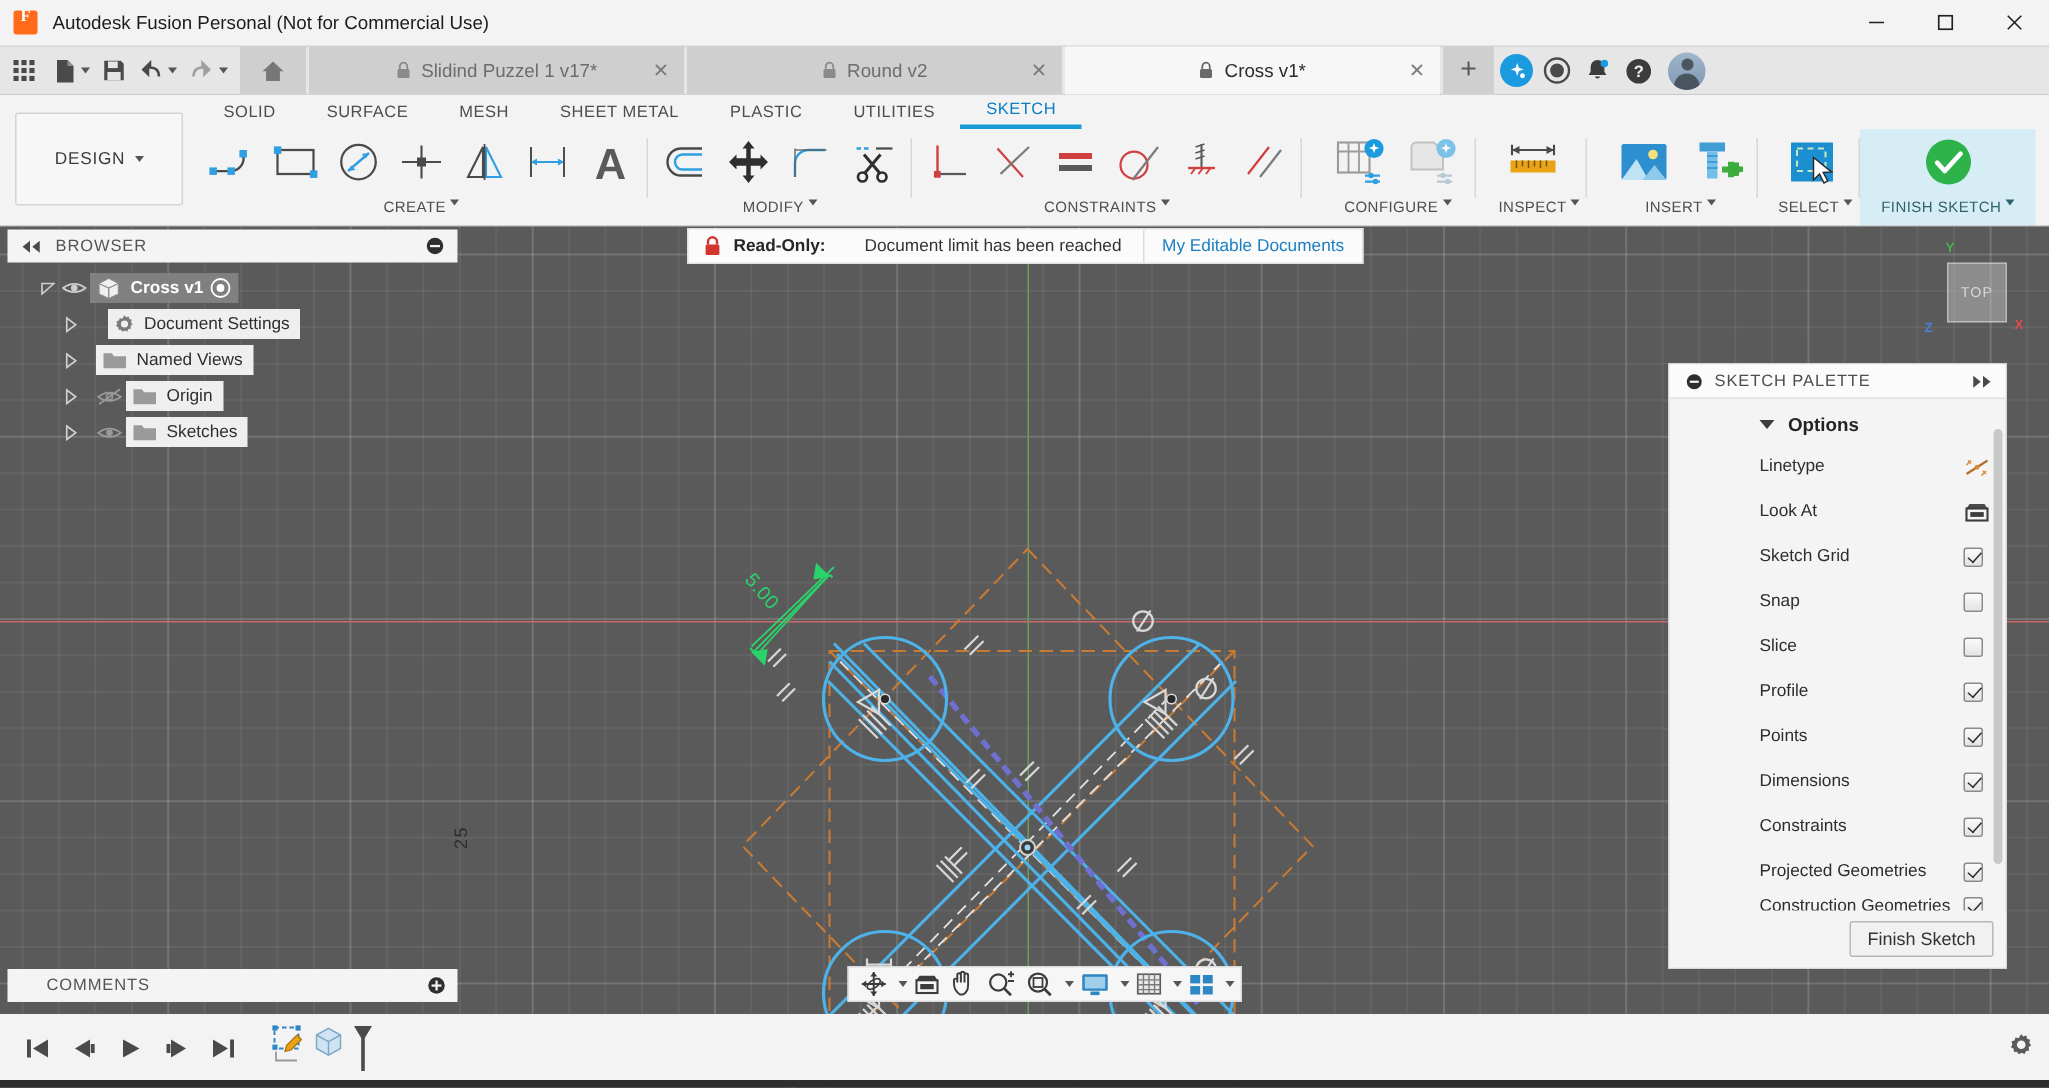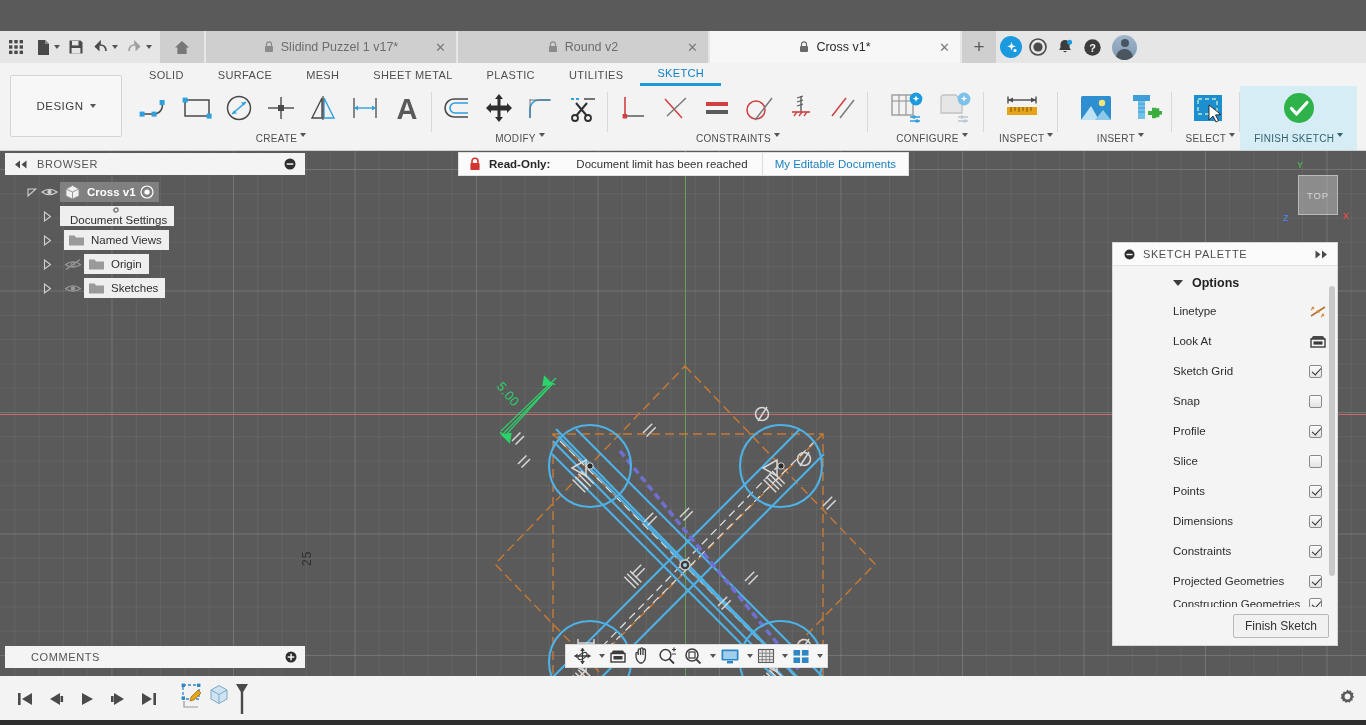--- a/index.html
+++ b/index.html
@@ -305,20 +305,42 @@
   .gear-br {
     position: absolute; right: 10px; top: 688px; display: flex; color: #555;
   }
   svg { display: block; }
 </style>
 </head>
 <body>
 
 <div id="app">
 
+  <div class="titlebar">
+    <div class="app-logo"></div>
+    <div class="app-title">Autodesk Fusion Personal (Not for Commercial Use)</div>
+    <div class="winctl">
+      <div class="winbtn">
+        <svg width="12" height="12" viewBox="0 0 12 12">
+            <line x1="1" y1="6" x2="11" y2="6" stroke="#202020" stroke-width="1.1"></line>
+          </svg>
+      </div>
+      <div class="winbtn">
+        <svg width="12" height="12" viewBox="0 0 12 12">
+            <rect x="1.5" y="1.5" width="9" height="9" fill="none" stroke="#202020" stroke-width="1.1"></rect>
+          </svg>
+      </div>
+      <div class="winbtn">
+        <svg width="12" height="12" viewBox="0 0 12 12">
+            <line x1="1.5" y1="1.5" x2="10.5" y2="10.5" stroke="#202020" stroke-width="1.1"></line>
+            <line x1="10.5" y1="1.5" x2="1.5" y2="10.5" stroke="#202020" stroke-width="1.1"></line>
+          </svg>
+      </div>
+    </div>
+  </div>
 
   <div class="qat">
     <div class="qat-ico grid9">
       <svg width="16" height="16" viewBox="0 0 16 16">
         <g fill="#4a4a4a">
           <rect x="1" y="1" width="3.4" height="3.4"></rect>
             <rect x="6.3" y="1" width="3.4" height="3.4"></rect>
             <rect x="11.6" y="1" width="3.4" height="3.4"></rect>
           <rect x="1" y="6.3" width="3.4" height="3.4"></rect>
             <rect x="6.3" y="6.3" width="3.4" height="3.4"></rect>
@@ -981,21 +1003,21 @@
           </svg>
       </span>
     </div>
 
     <div class="tnode" style="padding-left:37px;">
       <span class="tarrow">
         <svg width="9" height="11" viewBox="0 0 9 11">
             <path d="M1.5 1 L7.5 5.5 L1.5 10 Z" fill="none" stroke="#cfcfcf" stroke-width="1.1"></path>
           </svg>
       </span>
-      <span class="tchip" style="margin-left:4px;flex-direction:column;">
+      <span class="tchip" style="margin-left:16px;">
         <svg width="14" height="14" viewBox="0 0 14 14">
             <path d="M7 1.2 l1.1 1.3 1.7 -.5 .4 1.7 1.7 .5 -.6 1.7 1.1 1.4 -1.4 1.1 .3 1.7 -1.7 .3 -.8 1.6 -1.6 -.7 -1.5 .9 -1 -1.4 -1.7 .1 -.1 -1.7 -1.5 -.8 .8 -1.5 -.5 -1.7 1.6 -.5 .5 -1.6 1.7 .4z" fill="#7a7a7a"></path>
             <circle cx="7" cy="7" r="2.4" fill="#efefef"></circle>
           </svg>
         <span class="tlabel">Document Settings</span>
       </span>
     </div>
 
     <div class="tnode" style="padding-left:37px;">
       <span class="tarrow">
@@ -1119,30 +1141,30 @@
       </div>
 
       <div class="pal-row">
         <span class="pal-row-lbl">Snap</span>
         <span class="pal-ctl">
             <span class="cbx"></span>
           </span>
       </div>
 
       <div class="pal-row">
+        <span class="pal-row-lbl">Slice</span>
+        <span class="pal-ctl">
+            <span class="cbx"></span>
+          </span>
+      </div>
+
+      <div class="pal-row">
         <span class="pal-row-lbl">Profile</span>
         <span class="pal-ctl">
             <span class="cbx on"></span>
-          </span>
-      </div>
-
-      <div class="pal-row">
-        <span class="pal-row-lbl">Slice</span>
-        <span class="pal-ctl">
-            <span class="cbx"></span>
           </span>
       </div>
 
       <div class="pal-row">
         <span class="pal-row-lbl">Points</span>
         <span class="pal-ctl">
             <span class="cbx on"></span>
           </span>
       </div>
 

